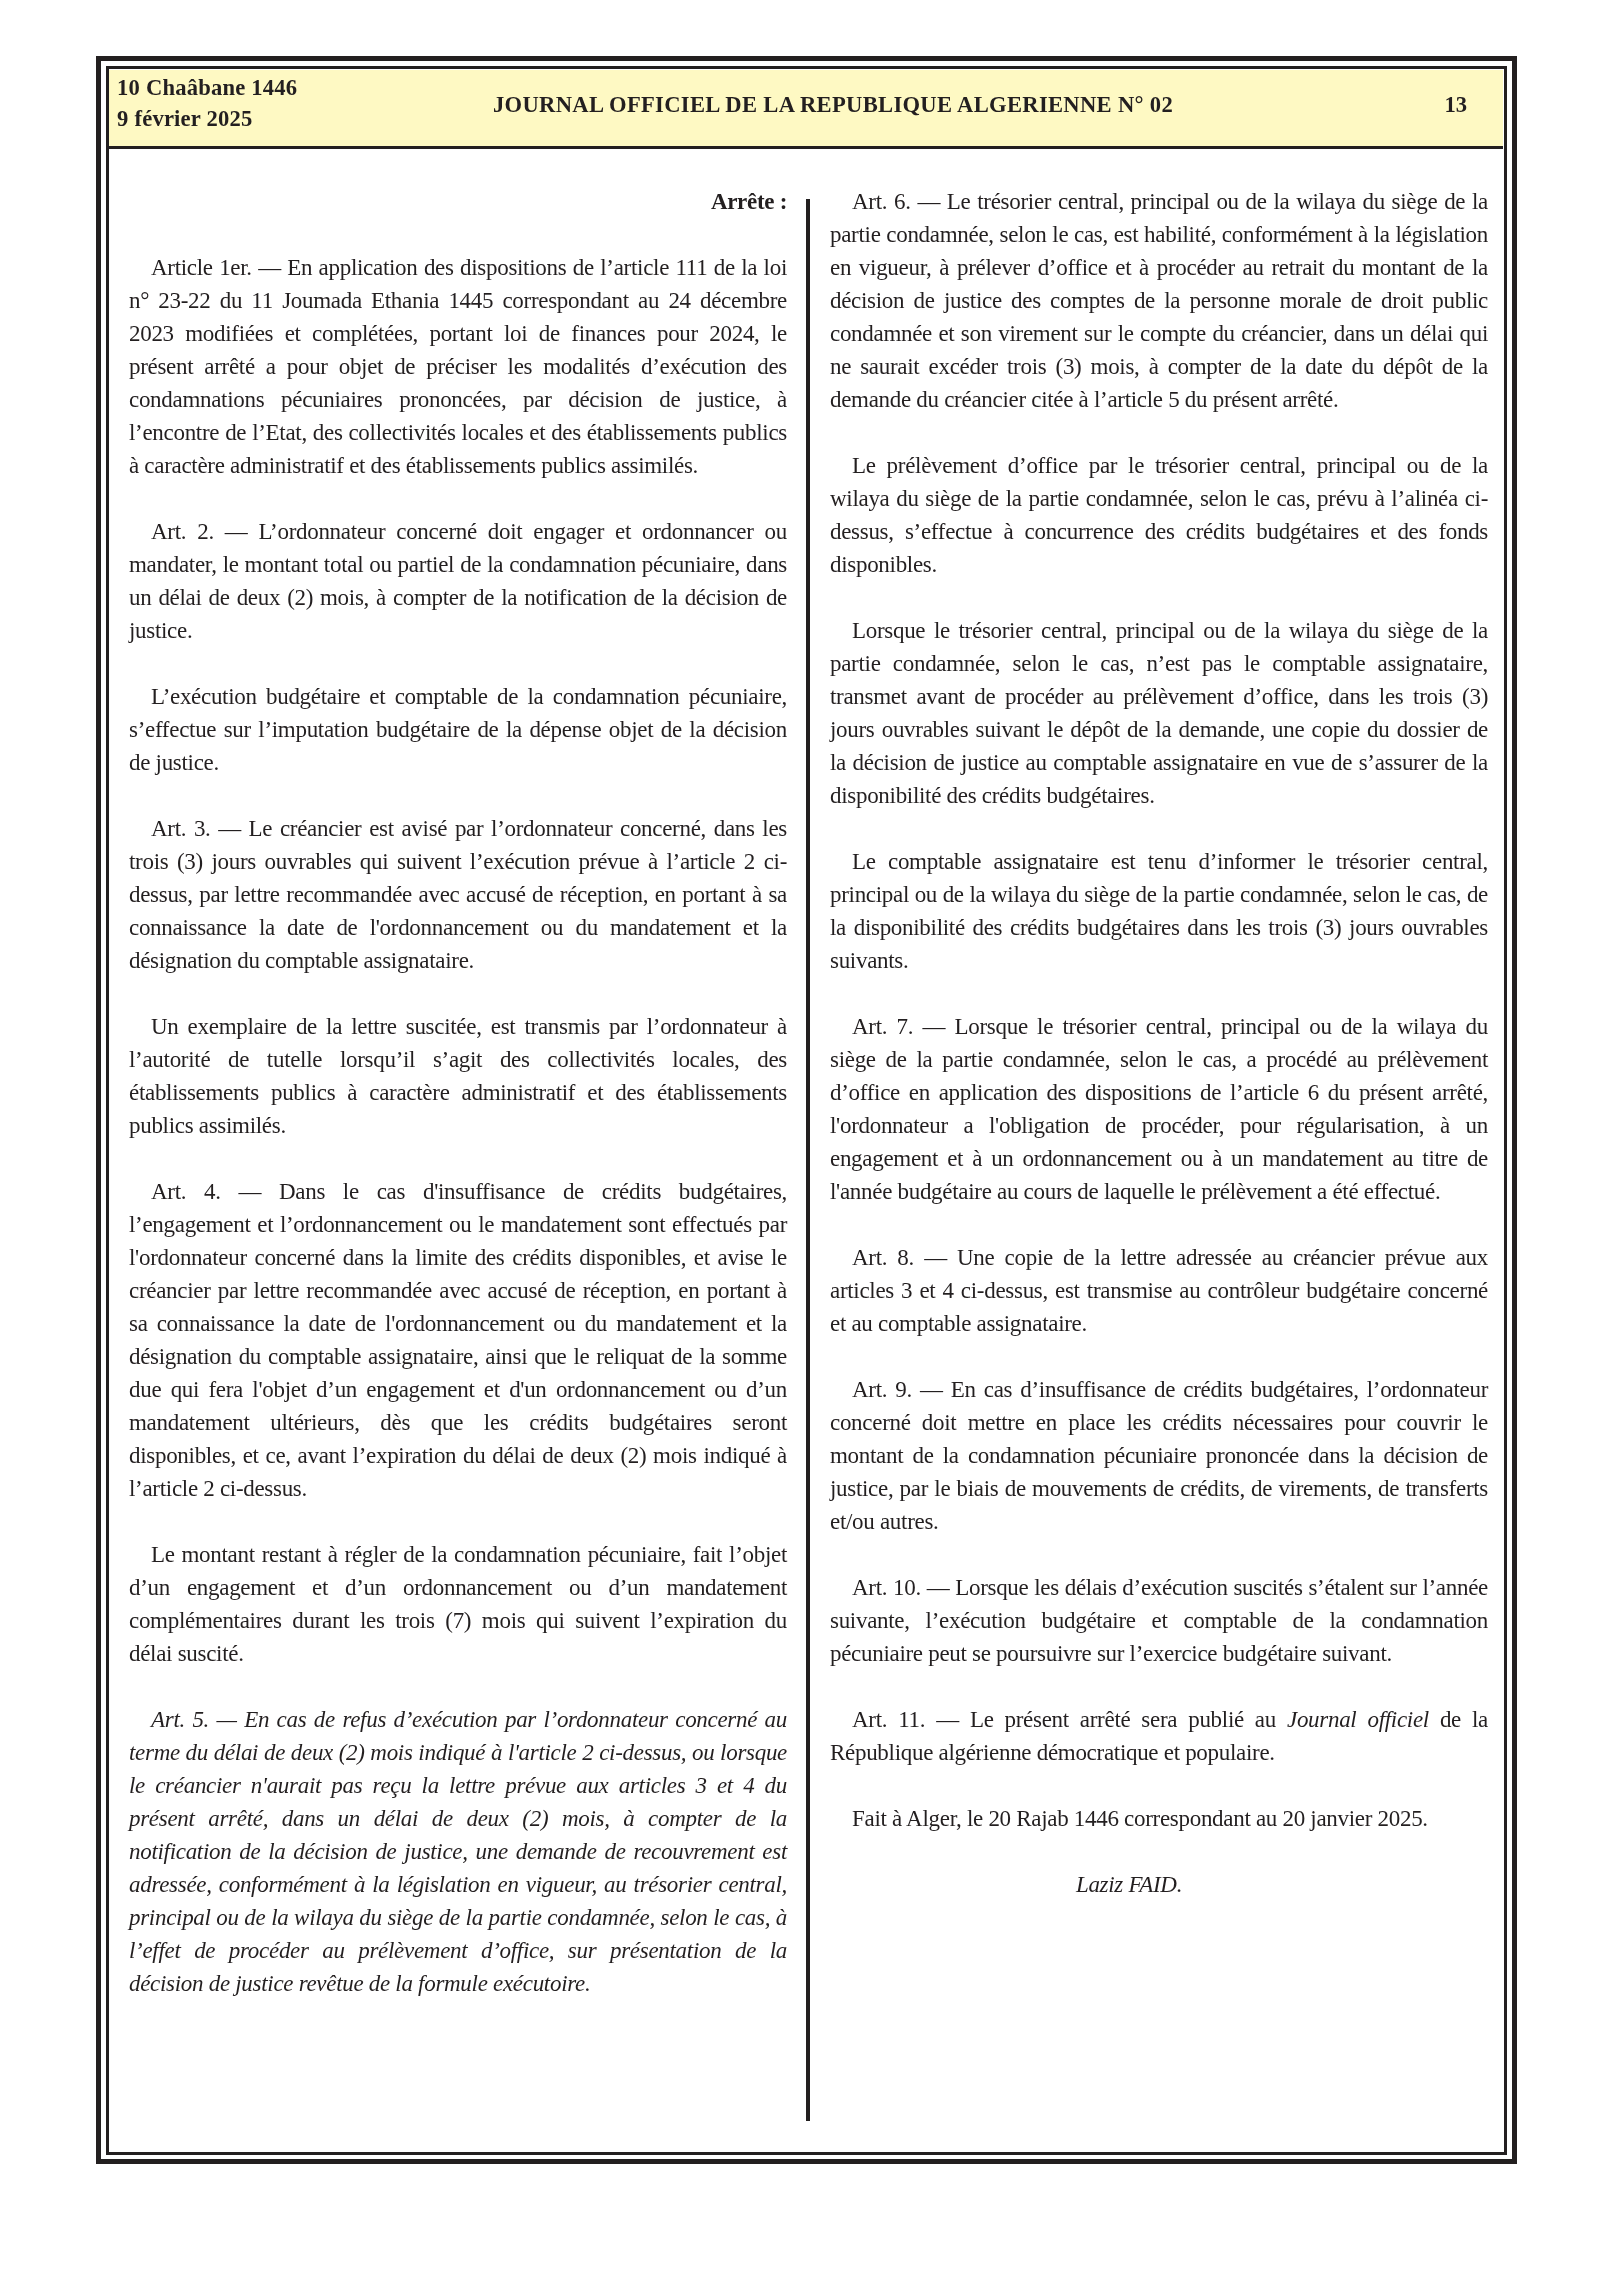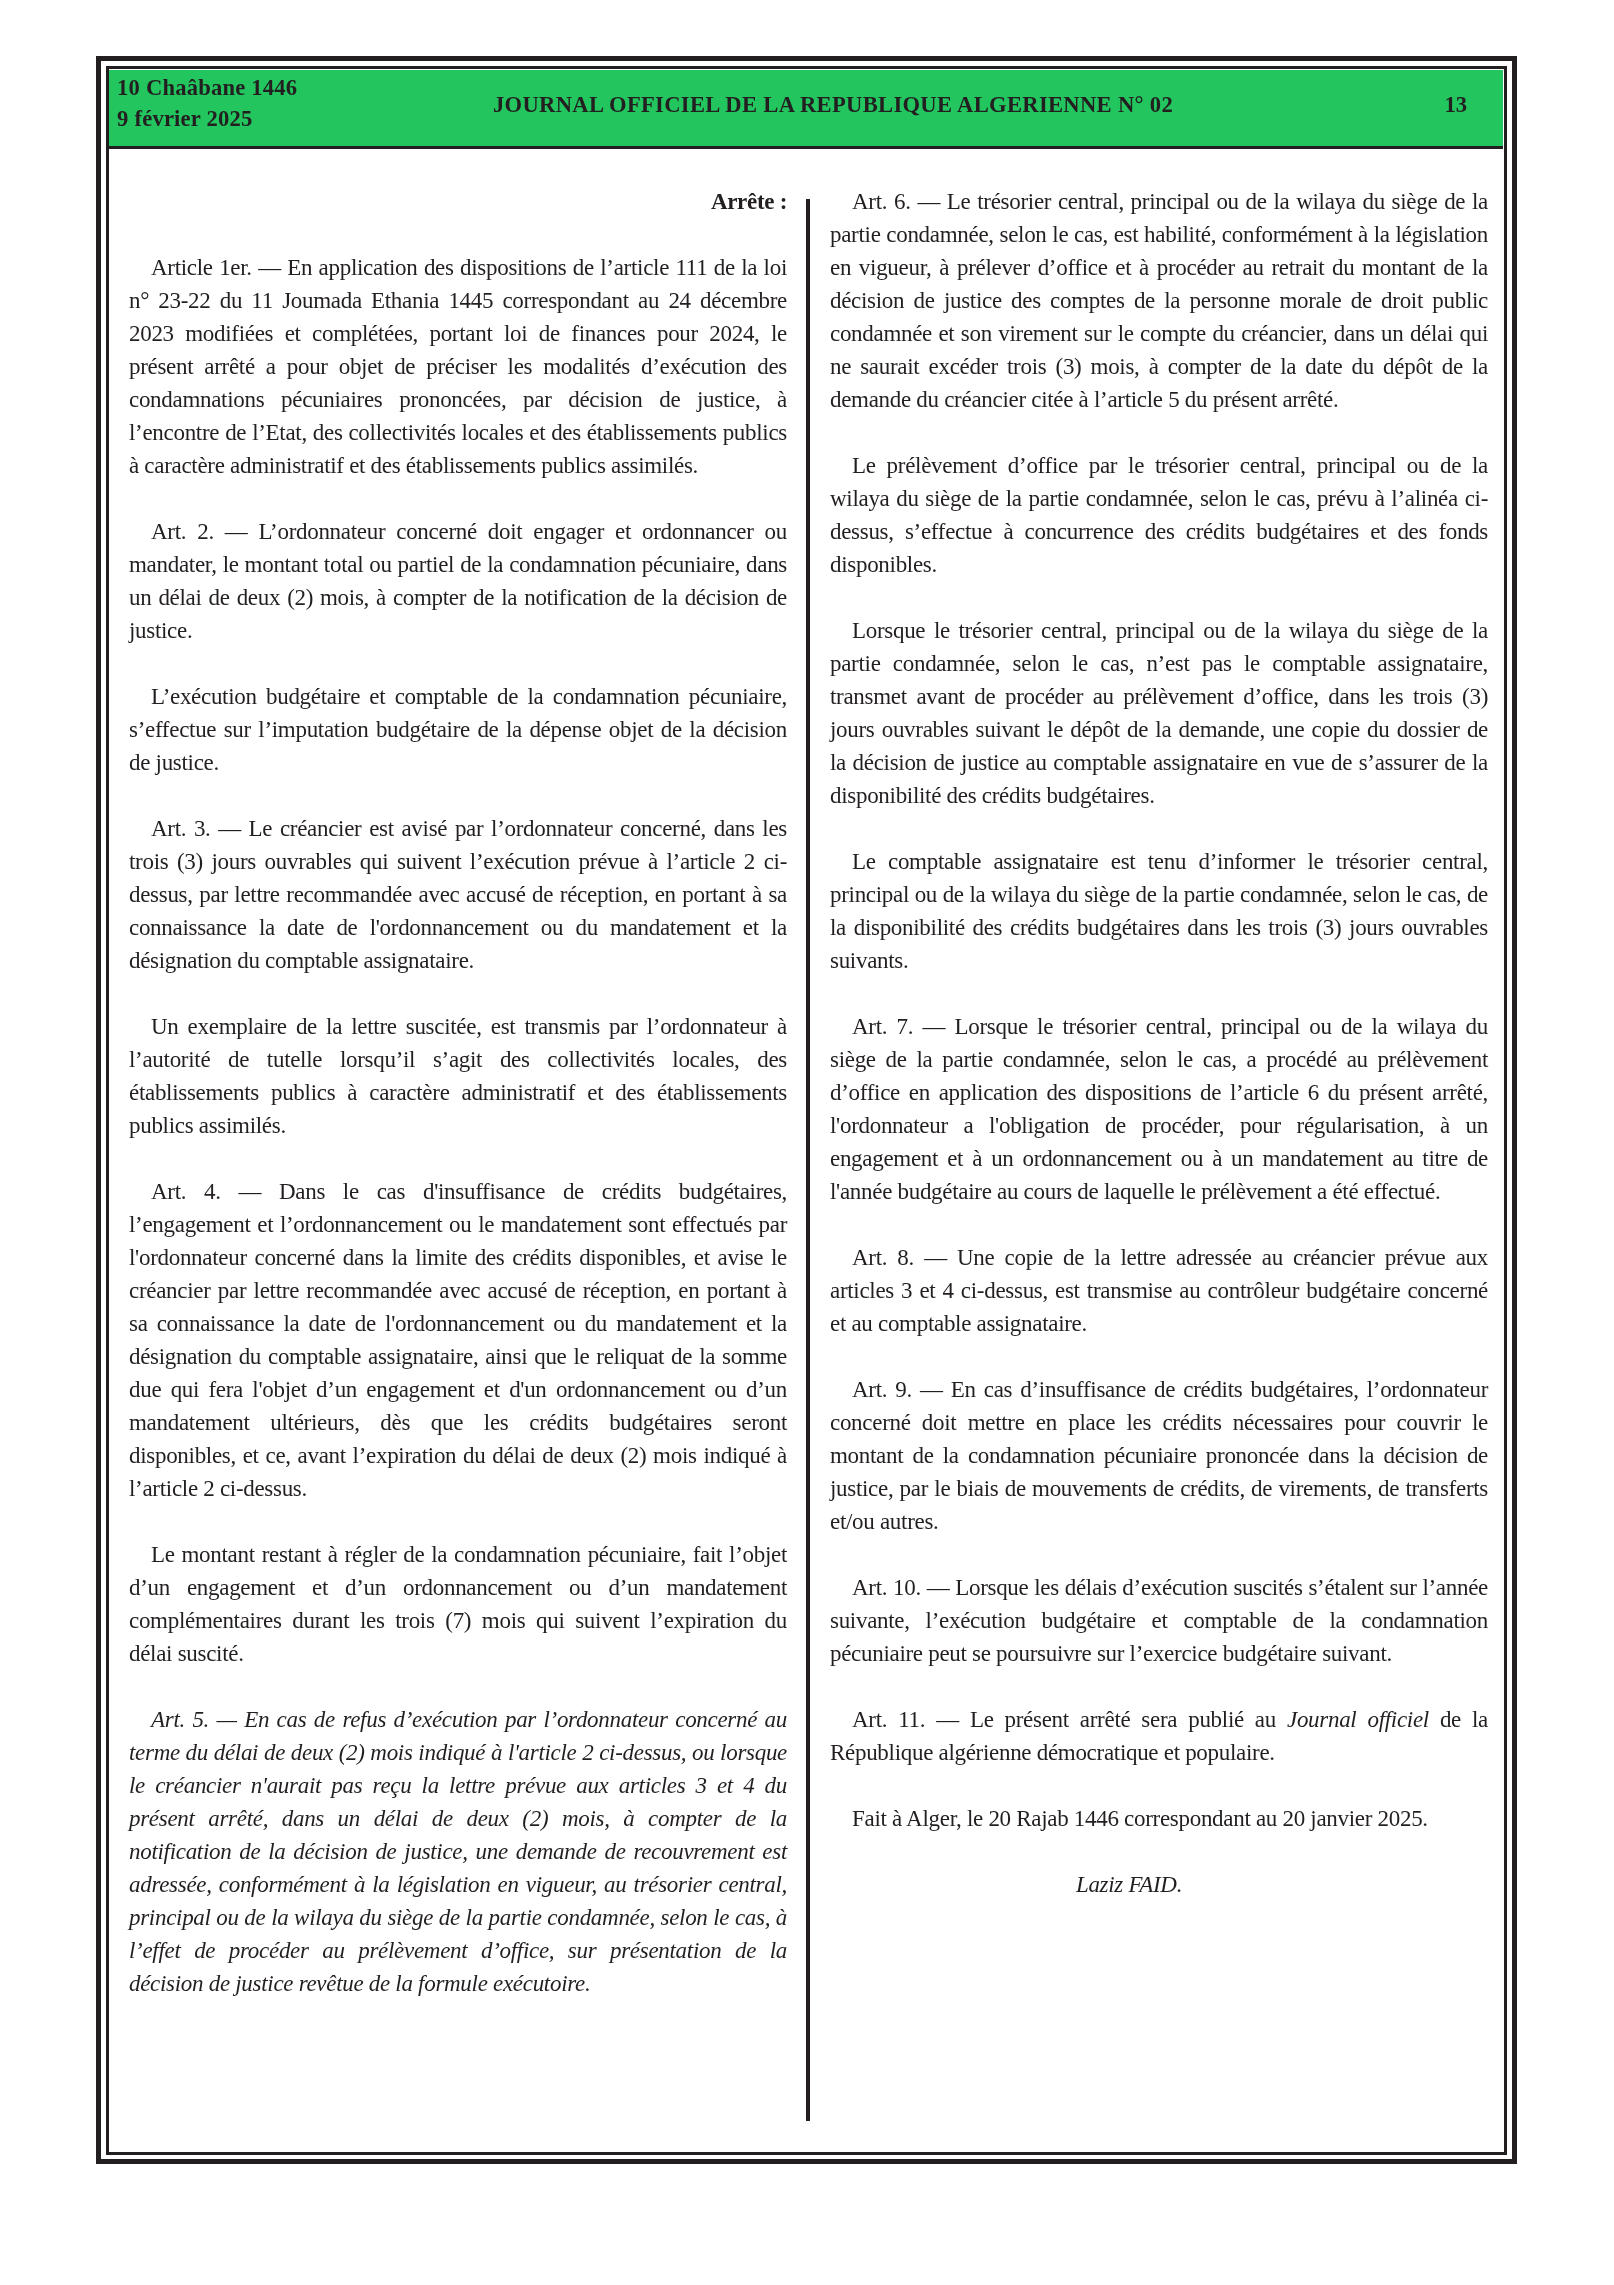--- a/index.html
+++ b/index.html
@@ -3,21 +3,21 @@
   <meta charset="utf-8">
   <style>
     html, body { margin: 0; padding: 0; background: #ffffff; }
     body { width: 1615px; height: 2285px; position: relative; overflow: hidden;
            font-family: "Liberation Serif", "DejaVu Serif", serif; color: #231f20; }
     .frame-outer { position: absolute; left: 96px; top: 56px; width: 1421px; height: 2108px;
                    border: 5.4px solid #231f20; box-sizing: border-box; }
     .frame-inner { position: absolute; left: 106px; top: 66px; width: 1401px; height: 2089px;
                    border: 3.6px solid #231f20; box-sizing: border-box; }
     .header-band { position: absolute; left: 109px; top: 70px; width: 1394px; height: 76px;
-                   background: #22c55e; border-bottom: 3.6px solid #231f20; }
+                   background: #fef9c3; border-bottom: 3.6px solid #231f20; }
     .hdr-date { position: absolute; left: 8.1px; font-weight: bold; font-size: 22.6px; letter-spacing: 0.2px; }
     .hdr-date.l1 { top: 4.5px; }
     .hdr-date.l2 { top: 36px; }
     .hdr-title { position: absolute; left: 384px; top: 22px; font-weight: bold; font-size: 22.6px; letter-spacing: 0.3px; }
     .hdr-page { position: absolute; right: 36px; top: 22px; font-weight: bold; font-size: 22.6px; }
     .col { position: absolute; top: 185px; width: 658px; font-size: 23px; line-height: 33px;
            text-align: justify; letter-spacing: -0.3px; }
     .col.left { left: 129px; }
     .col.right { left: 830px; }
     .col p { margin: 0 0 33px 0; text-indent: 22px; hyphens: none; }

